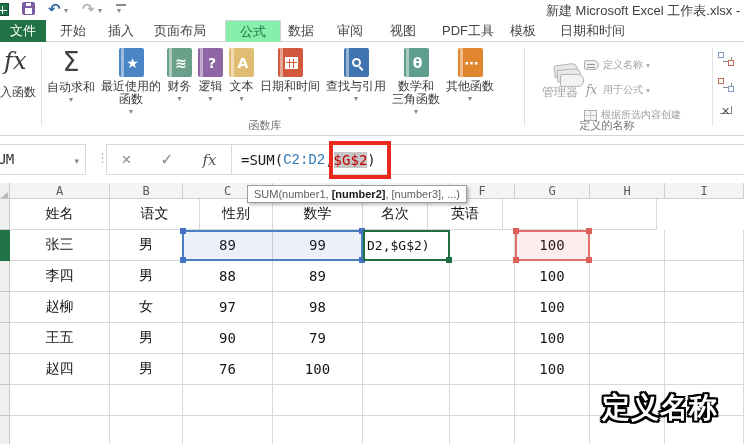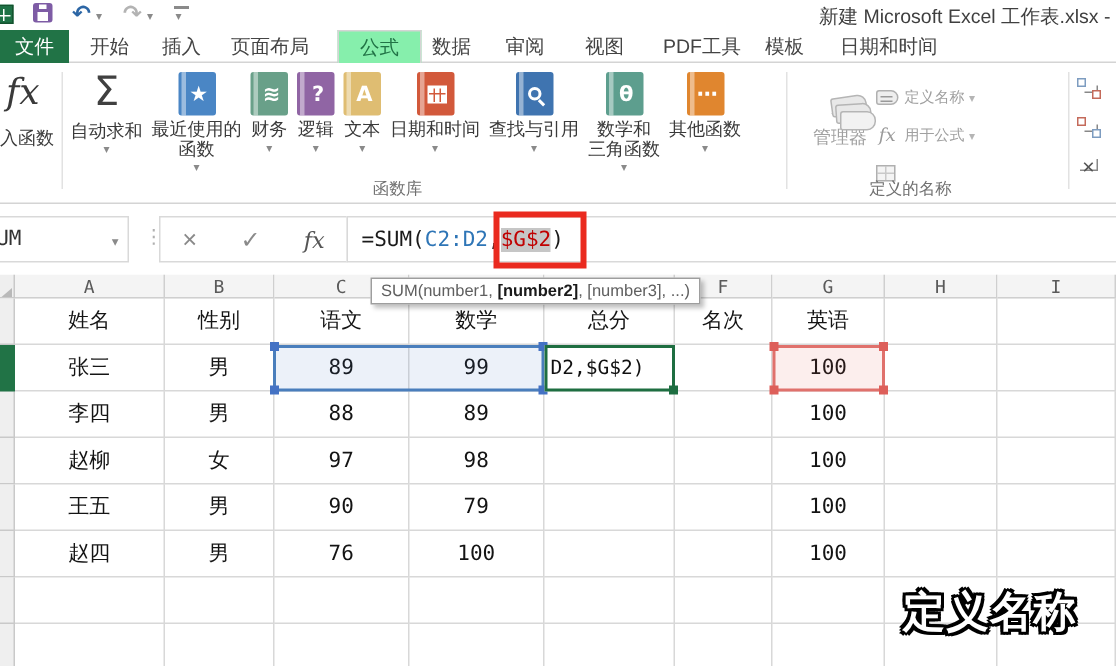--- a/index.html
+++ b/index.html
@@ -103,21 +103,21 @@
   #namebox .dd { position:absolute; right:6px; top:11px; font-size:9px; color:#8a8a8a; }
   #fdots { position:absolute; left:96px; top:10px; color:#b0b0b0; font-size:13px; letter-spacing:0; }
   #fbtns { position:absolute; left:106px; top:4px; width:126px; height:31px; border:1px solid #d9d9d9;
     display:flex; align-items:center; justify-content:space-around; background:#fff; }
   .fb-x { color:#8a8a8a; font-size:17px; }
   .fb-ck { color:#8a8a8a; font-size:16px; }
   .fb-fx { font-family:"DejaVu Serif",serif; font-style:italic; font-size:15px; color:#555; }
   #finput { position:absolute; left:231px; top:4px; right:-2px; height:31px; border:1px solid #d9d9d9;
     background:#fff; display:flex; align-items:center; padding-left:9px;
     font-family:"DejaVu Sans Mono",monospace; font-size:14px; white-space:pre; }
-  .f-black { color:#1a1a1a; } .f-blue { color:#2e75b6; } .f-red { color:#c00000; background:#c6c6c6; }
+  .f-black { color:#1a1a1a; } .f-blue { color:#2e75b6;font-family:Liberation Mono, monospace; } .f-red { color:#c00000; background:#c6c6c6; }
   #redbox { position:absolute; left:329px; top:1px; width:62px; height:38px; border:4px solid #ea2a1f; pointer-events:none; }
 
   
   #grid { position:absolute; top:183px; left:0; width:744px; height:261px; background:#fff; overflow:hidden; }
   .grow { display:flex; }
   .cell { border-right:1px solid #d8d8d8; border-bottom:1px solid #d8d8d8;
     display:flex; align-items:center; justify-content:center;
     font-family:"DejaVu Sans Mono",monospace; font-size:14px; color:#141414; }
   .hcell { background:#f4f4f4; border-right:1px solid #cfcfcf; border-bottom:1px solid #cfcfcf;
     font-size:12px; color:#5a5a5a; }
@@ -273,20 +273,21 @@
         <span class="lbl graytext">定义名称</span>
         <span class="dd">▾</span>
       </div>
       <div class="smallrow" style="top:31px">
         <span class="ic-fx">fx</span>
         <span class="lbl graytext">用于公式</span>
         <span class="dd">▾</span>
       </div>
       <div class="smallrow" style="top:56px">
         <span class="ic-grid"></span>
+        <span class="lbl graytext">根据所选内容创建</span>
       </div>
     </div>
 
     <span class="grp-label" style="left:548px; width:118px;">定义的名称</span>
     <div class="vsep" style="left:712px"></div>
 
     <div class="audit" style="top:10px">
       <span class="sq"></span>
         <span class="ln"></span>
         <span class="sq sq2"></span>
@@ -330,24 +331,23 @@
       <div class="cell hcell w5 h-hdr">E</div>
       <div class="cell hcell w6 h-hdr">F</div>
       <div class="cell hcell w7 h-hdr">G</div>
       <div class="cell hcell w8 h-hdr">H</div>
       <div class="cell hcell w9 h-hdr">I</div>
     </div>
 
     <div class="grow">
       <div class="cell rh w0 h-row"></div>
       <div class="cell w1 h-row">姓名</div>
+      <div class="cell w3 h-row">语文</div>
       <div class="cell w2 h-row">性别</div>
-      <div class="cell w3 h-row">语文</div>
       <div class="cell w4 h-row">数学</div>
-      <div class="cell w5 h-row">总分</div>
       <div class="cell w6 h-row">名次</div>
       <div class="cell w7 h-row">英语</div>
       <div class="cell w8 h-row"></div>
       <div class="cell w9 h-row"></div>
     </div>
 
     <div class="grow">
       <div class="cell rh w0 h-row"></div>
       <div class="cell w1 h-row">张三</div>
       <div class="cell w2 h-row">男</div>

